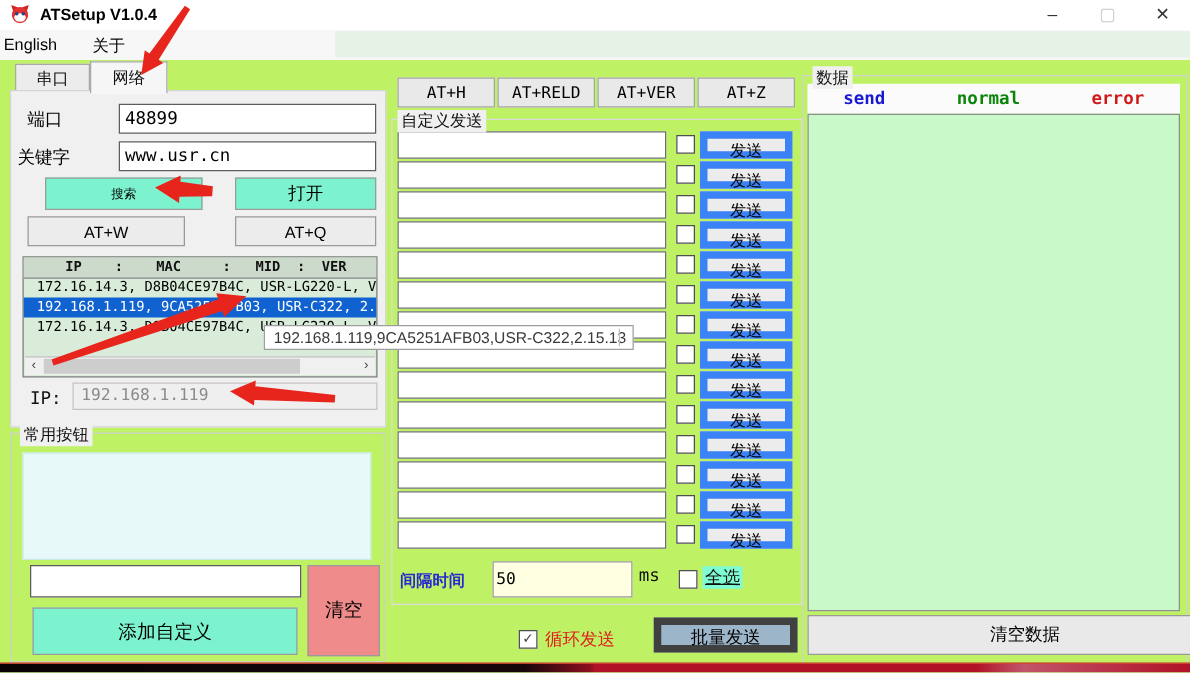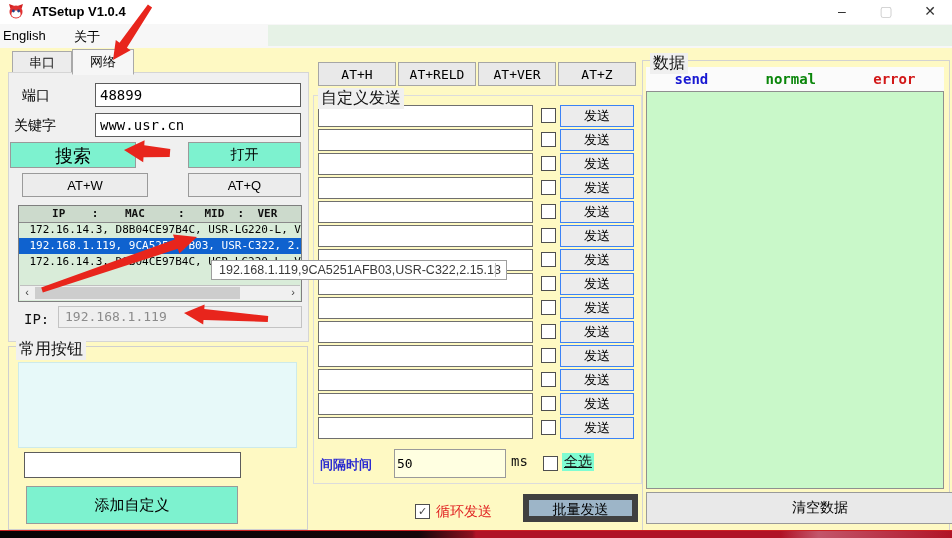--- a/index.html
+++ b/index.html
@@ -1,17 +1,17 @@
 <!DOCTYPE html>
 <html><head>
 <meta charset="utf-8">
 <style>
   html,body{margin:0;padding:0;}
   body{font-family:"Liberation Sans","DejaVu Sans",sans-serif;background:#e8e8e8;}
-  #window{position:relative;width:952px;height:538px;background:#fef9c3;overflow:hidden;
+  #window{position:relative;width:952px;height:538px;background:#bef264;overflow:hidden;
           font-size:13px;color:#111;}
   .abs{position:absolute;}
   
   #titlebar{left:0;top:0;width:952px;height:24px;background:#ffffff;}
   #app-icon{left:8px;top:3px;width:16px;height:16px;}
   #window-title{left:32px;top:4px;font-size:13px;font-weight:700;color:#000;}
   .winbtn{top:0;width:44px;height:24px;text-align:center;line-height:22px;font-size:14px;color:#333;}
   
   #menubar{left:0;top:24px;width:952px;height:24px;background:#f7f7f7;}
   #menu-green-band{left:268px;top:25px;width:684px;height:21px;background:#e6f2e6;}
@@ -39,37 +39,37 @@
   .list-row.selected{background:#0f62cf;color:#ffffff;}
   #list-scrollbar{left:1px;top:79px;width:280px;height:14px;background:#f0f0f0;border-top:1px solid #c0c0c0;}
   #list-scroll-thumb{left:15px;top:1px;width:205px;height:12px;background:#cdcdcd;}
   .scroll-arrow{top:0;width:14px;height:14px;font-size:11px;line-height:13px;text-align:center;color:#444;}
   
   #ip-label{left:24px;top:311px;font-size:14px;}
   #ip-field{left:58px;top:306px;width:244px;height:22px;background:#efefef;border:1px solid #c3c3c3;
             color:#8b8b8b;font-size:13px;line-height:20px;padding-left:6px;box-sizing:border-box;}
   
   .groupbox{border:1px solid #cfcfcf;}
-  .group-label{background:#f0f0f0;padding:0 3px;font-size:16px;z-index:2;}
+  .group-label{background:#f0f0f0;padding:0 3px;font-size:13px;z-index:2;}
   #common-inner{left:18px;top:362px;width:279px;height:86px;background:#e7f9f9;border:1px solid #cdeaea;box-sizing:border-box;}
   #custom-cmd-input{left:24px;top:452px;width:217px;height:26px;}
   #clear-button{left:246px;top:452px;width:58px;height:73px;background:#ef8b8b;font-size:15px;}
   #add-custom-button{left:26px;top:486px;width:212px;height:38px;font-size:15px;}
   
   .cmd-btn{top:62px;width:78px;height:24px;background:#e9e9e9;border:1px solid #a6a6a6;
            font-family:"DejaVu Sans Mono","Liberation Mono",monospace;font-size:13px;line-height:22px;}
   #custom-send-group{left:313px;top:95px;width:327px;height:387px;border:1px solid #dcdcdc;}
   #custom-send-label{left:318px;top:88px;}
   #send-rows{left:318px;top:105px;width:324px;}
   .send-row{position:relative;height:22px;margin-bottom:2px;}
   .send-input{position:absolute;left:0;top:0;width:215px;height:22px;border:1px solid #6f6f6f;background:#fff;box-sizing:border-box;}
   .cb{position:absolute;background:#fff;border:1px solid #4f4f4f;width:13px;height:13px;display:inline-block;
       text-align:center;line-height:12px;font-size:11px;color:#444;}
   .send-row .cb{left:223px;top:3px;}
-  .send-btn{position:absolute;left:242px;top:0;width:74px;height:22px;background:#ececec;border:1px solid #3b82f6;font-size:13px;}
+  .send-btn{position:absolute;left:242px;top:0;width:74px;height:22px;background:#ececec;border:6px solid #3b82f6;font-size:13px;}
   #interval-label{left:320px;top:456px;color:#2a2ad0;font-weight:700;font-size:13px;}
   #interval-input{left:394px;top:449px;width:106px;height:25px;background:#ffffe1;border:1px solid #9a9a9a;font-size:13px;}
   #ms-label{left:511px;top:453px;font-size:14px;}
   #select-all-cb{left:543px;top:456px;}
   #select-all-label{left:562px;top:453px;background:#7ffcd2;font-size:14px;text-decoration:underline;padding:0 2px;}
   #loop-cb{left:415px;top:504px;}
   #loop-label{left:436px;top:503px;color:#e01f1f;font-size:14px;}
   #batch-send-button{left:523px;top:494px;width:115px;height:28px;background:#9db5c8;border:6px solid #404040;font-size:14px;}
   
   #data-group{left:642px;top:60px;width:306px;height:470px;border:1px solid #d2d2d2;}
@@ -114,21 +114,21 @@
   <span class="abs menu-item" style="left:74px;">关于</span>
 
   <div class="abs tab" id="tab-serial">串口</div>
   <div class="abs tab" id="tab-network">网络</div>
 
   <div class="abs" id="left-panel"></div>
   <span class="abs lbl" style="left:22px;top:87px;">端口</span>
   <input class="abs txt-input" style="left: 95px; top: 83px; width: 206px; height: 24px;" value="48899">
   <span class="abs lbl" style="left:14px;top:117px;">关键字</span>
   <input class="abs txt-input" style="left: 95px; top: 113px; width: 206px; height: 24px;" value="www.usr.cn">
-  <button class="abs btn btn-mint" style="left:10px;top:142px;width:126px;height:26px;font-size:18px;">搜索</button>
+  <button class="abs btn btn-mint" style="left:36px;top:142px;width:126px;height:26px;font-size:10px;">搜索</button>
   <button class="abs btn btn-mint" style="left:188px;top:142px;width:113px;height:26px;font-size:14px;">打开</button>
   <button class="abs btn btn-gray mono" style="left:22px;top:173px;width:126px;height:24px;font-size:13px;">AT+W</button>
   <button class="abs btn btn-gray mono" style="left:188px;top:173px;width:113px;height:24px;font-size:13px;">AT+Q</button>
 
   <div class="abs" id="device-list">
     <div class="abs" id="list-header">     IP    :    MAC     :   MID  :  VER</div>
     <div class="abs" id="device-rows" style="left:0;top:16px;width:282px;text-align:right;">
         <div class="list-row">172.16.14.3, D8B04CE97B4C, USR-LG220-L, V</div>
         <div class="list-row selected">192.168.1.119, 9CA5251AFB03, USR-C322, 2.</div>
         <div class="list-row">172.16.14.3, D8B04CE97B4C, USR-LG220-L, V</div>
@@ -140,20 +140,21 @@
     </div>
   </div>
 
   <span class="abs mono" id="ip-label">IP:</span>
   <div class="abs mono" id="ip-field">192.168.1.119</div>
 
   <div class="abs groupbox" style="left:8px;top:346px;width:298px;height:182px;"></div>
   <span class="abs group-label" style="left:16px;top:339px;">常用按钮</span>
   <div class="abs" id="common-inner"></div>
   <input class="abs txt-input" id="custom-cmd-input" value="" style="">
+  <button class="abs btn" id="clear-button">清空</button>
   <button class="abs btn btn-mint" id="add-custom-button">添加自定义</button>
 
   <div id="cmd-buttons">
       <button class="abs btn cmd-btn" style="left: 318px;">AT+H</button>
       <button class="abs btn cmd-btn" style="left: 398px;">AT+RELD</button>
       <button class="abs btn cmd-btn" style="left: 478px;">AT+VER</button>
       <button class="abs btn cmd-btn" style="left: 558px;">AT+Z</button>
     </div>
 
   <div class="abs groupbox" id="custom-send-group"></div>

